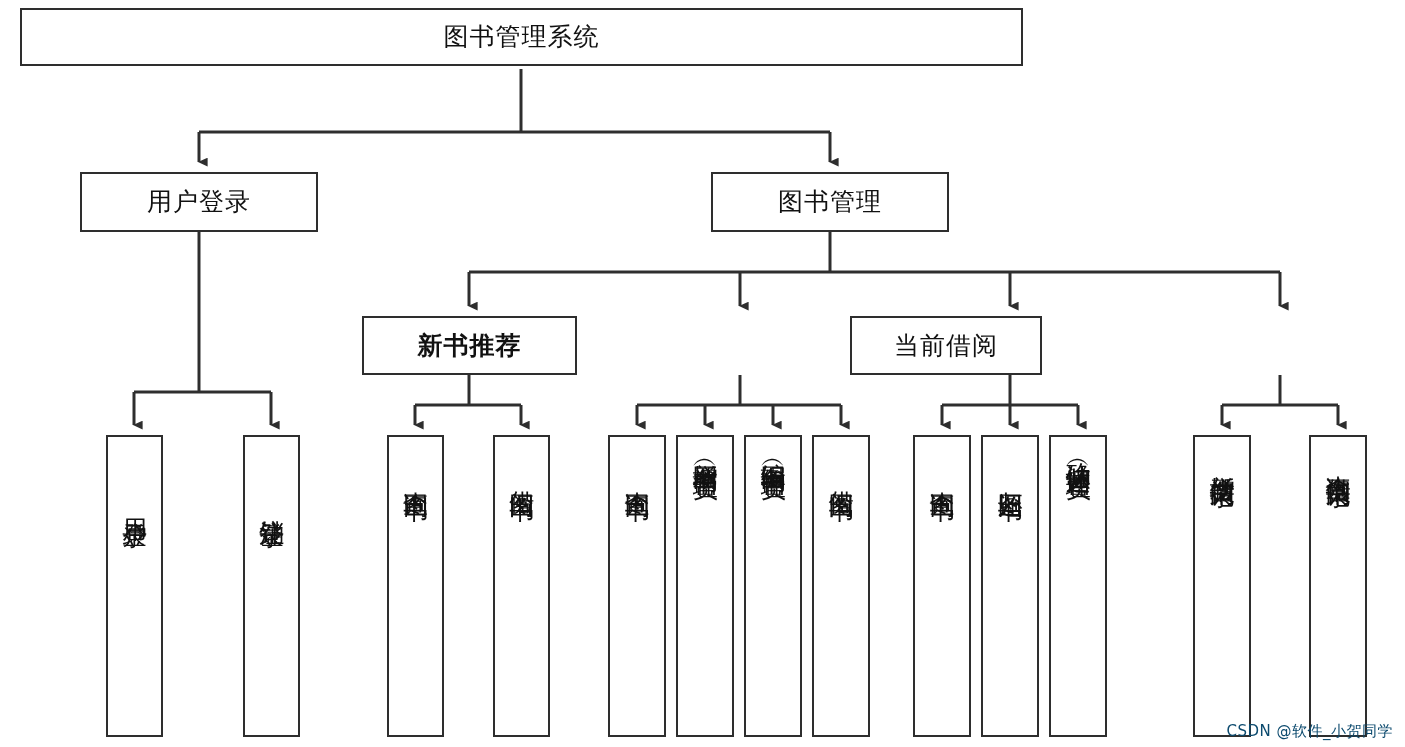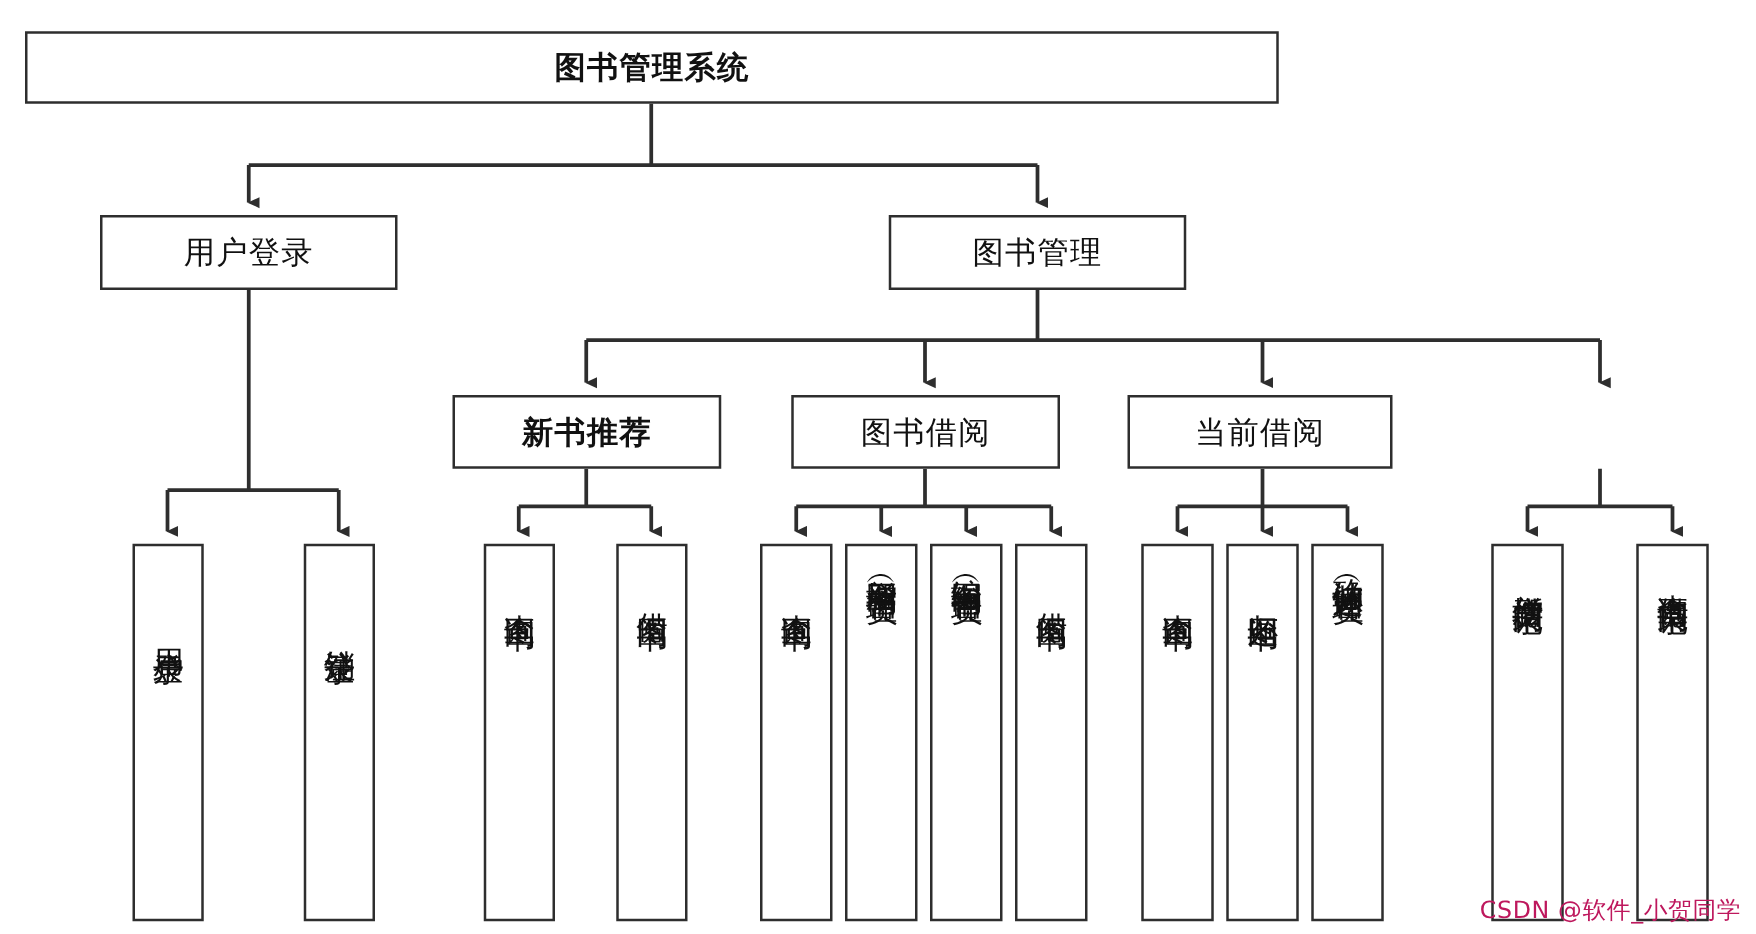--- a/index.html
+++ b/index.html
@@ -62,22 +62,22 @@
   .leaf-text.centered-mid {
     margin-top: 30px;
   }
   .leaf-text.top {
     margin-top: 2px;
   }
   #watermark {
     position: absolute;
     right: 12px;
     bottom: 6px;
-    font-size: 19px;
-    color: #be185d;
+    font-size: 15px;
+    color: #0c4a6e;
     letter-spacing: 0.5px;
     z-index: 5;
     white-space: nowrap;
   }
 </style>
 </head>
 <body>
 
 <div id="diagram-root">
 
@@ -124,38 +124,35 @@
       <line x1="1010" y1="405" x2="1010" y2="425" marker-end="url(#arrowhead)"></line>
       <line x1="1078" y1="405" x2="1078" y2="425" marker-end="url(#arrowhead)"></line>
 
       <line x1="1280" y1="375" x2="1280" y2="405"></line>
       <line x1="1222" y1="405" x2="1338" y2="405"></line>
       <line x1="1222" y1="405" x2="1222" y2="425" marker-end="url(#arrowhead)"></line>
       <line x1="1338" y1="405" x2="1338" y2="425" marker-end="url(#arrowhead)"></line>
     </g>
   </svg>
 
-  <div class="node node-h" style="left:20px; top:25px; width:1003px; height:58px;font-weight:bold;">
+  <div class="node node-h" style="left:20px; top:8px; width:1003px; height:58px;">
     <span>图书管理系统</span>
   </div>
 
   <div class="node node-h" style="left:80px; top:172px; width:238px; height:60px;">
     <span>用户登录</span>
   </div>
   <div class="node node-h" style="left:711px; top:172px; width:238px; height:60px;">
     <span>图书管理</span>
   </div>
 
   <div class="node node-h" style="left:362px; top:316px; width:215px; height:59px;font-weight:bold;">
     <span>新书推荐</span>
   </div>
-  <div class="node node-h" style="left:633px; top:316px; width:215px; height:59px;">
-    <span>图书借阅</span>
-  </div>
-  <div class="node node-h" style="left:902px; top:316px; width:212px; height:59px;">
+  <div class="node node-h" style="left:850px; top:316px; width:192px; height:59px;">
     <span>当前借阅</span>
   </div>
 
   <div class="node node-leaf" style="left:106px; top:435px; width:57px; height:302px;">
     <span class="leaf-text centered">用户登录</span>
   </div>
   <div class="node node-leaf" style="left:243px; top:435px; width:57px; height:302px;">
     <span class="leaf-text centered">注销登录</span>
   </div>
 

